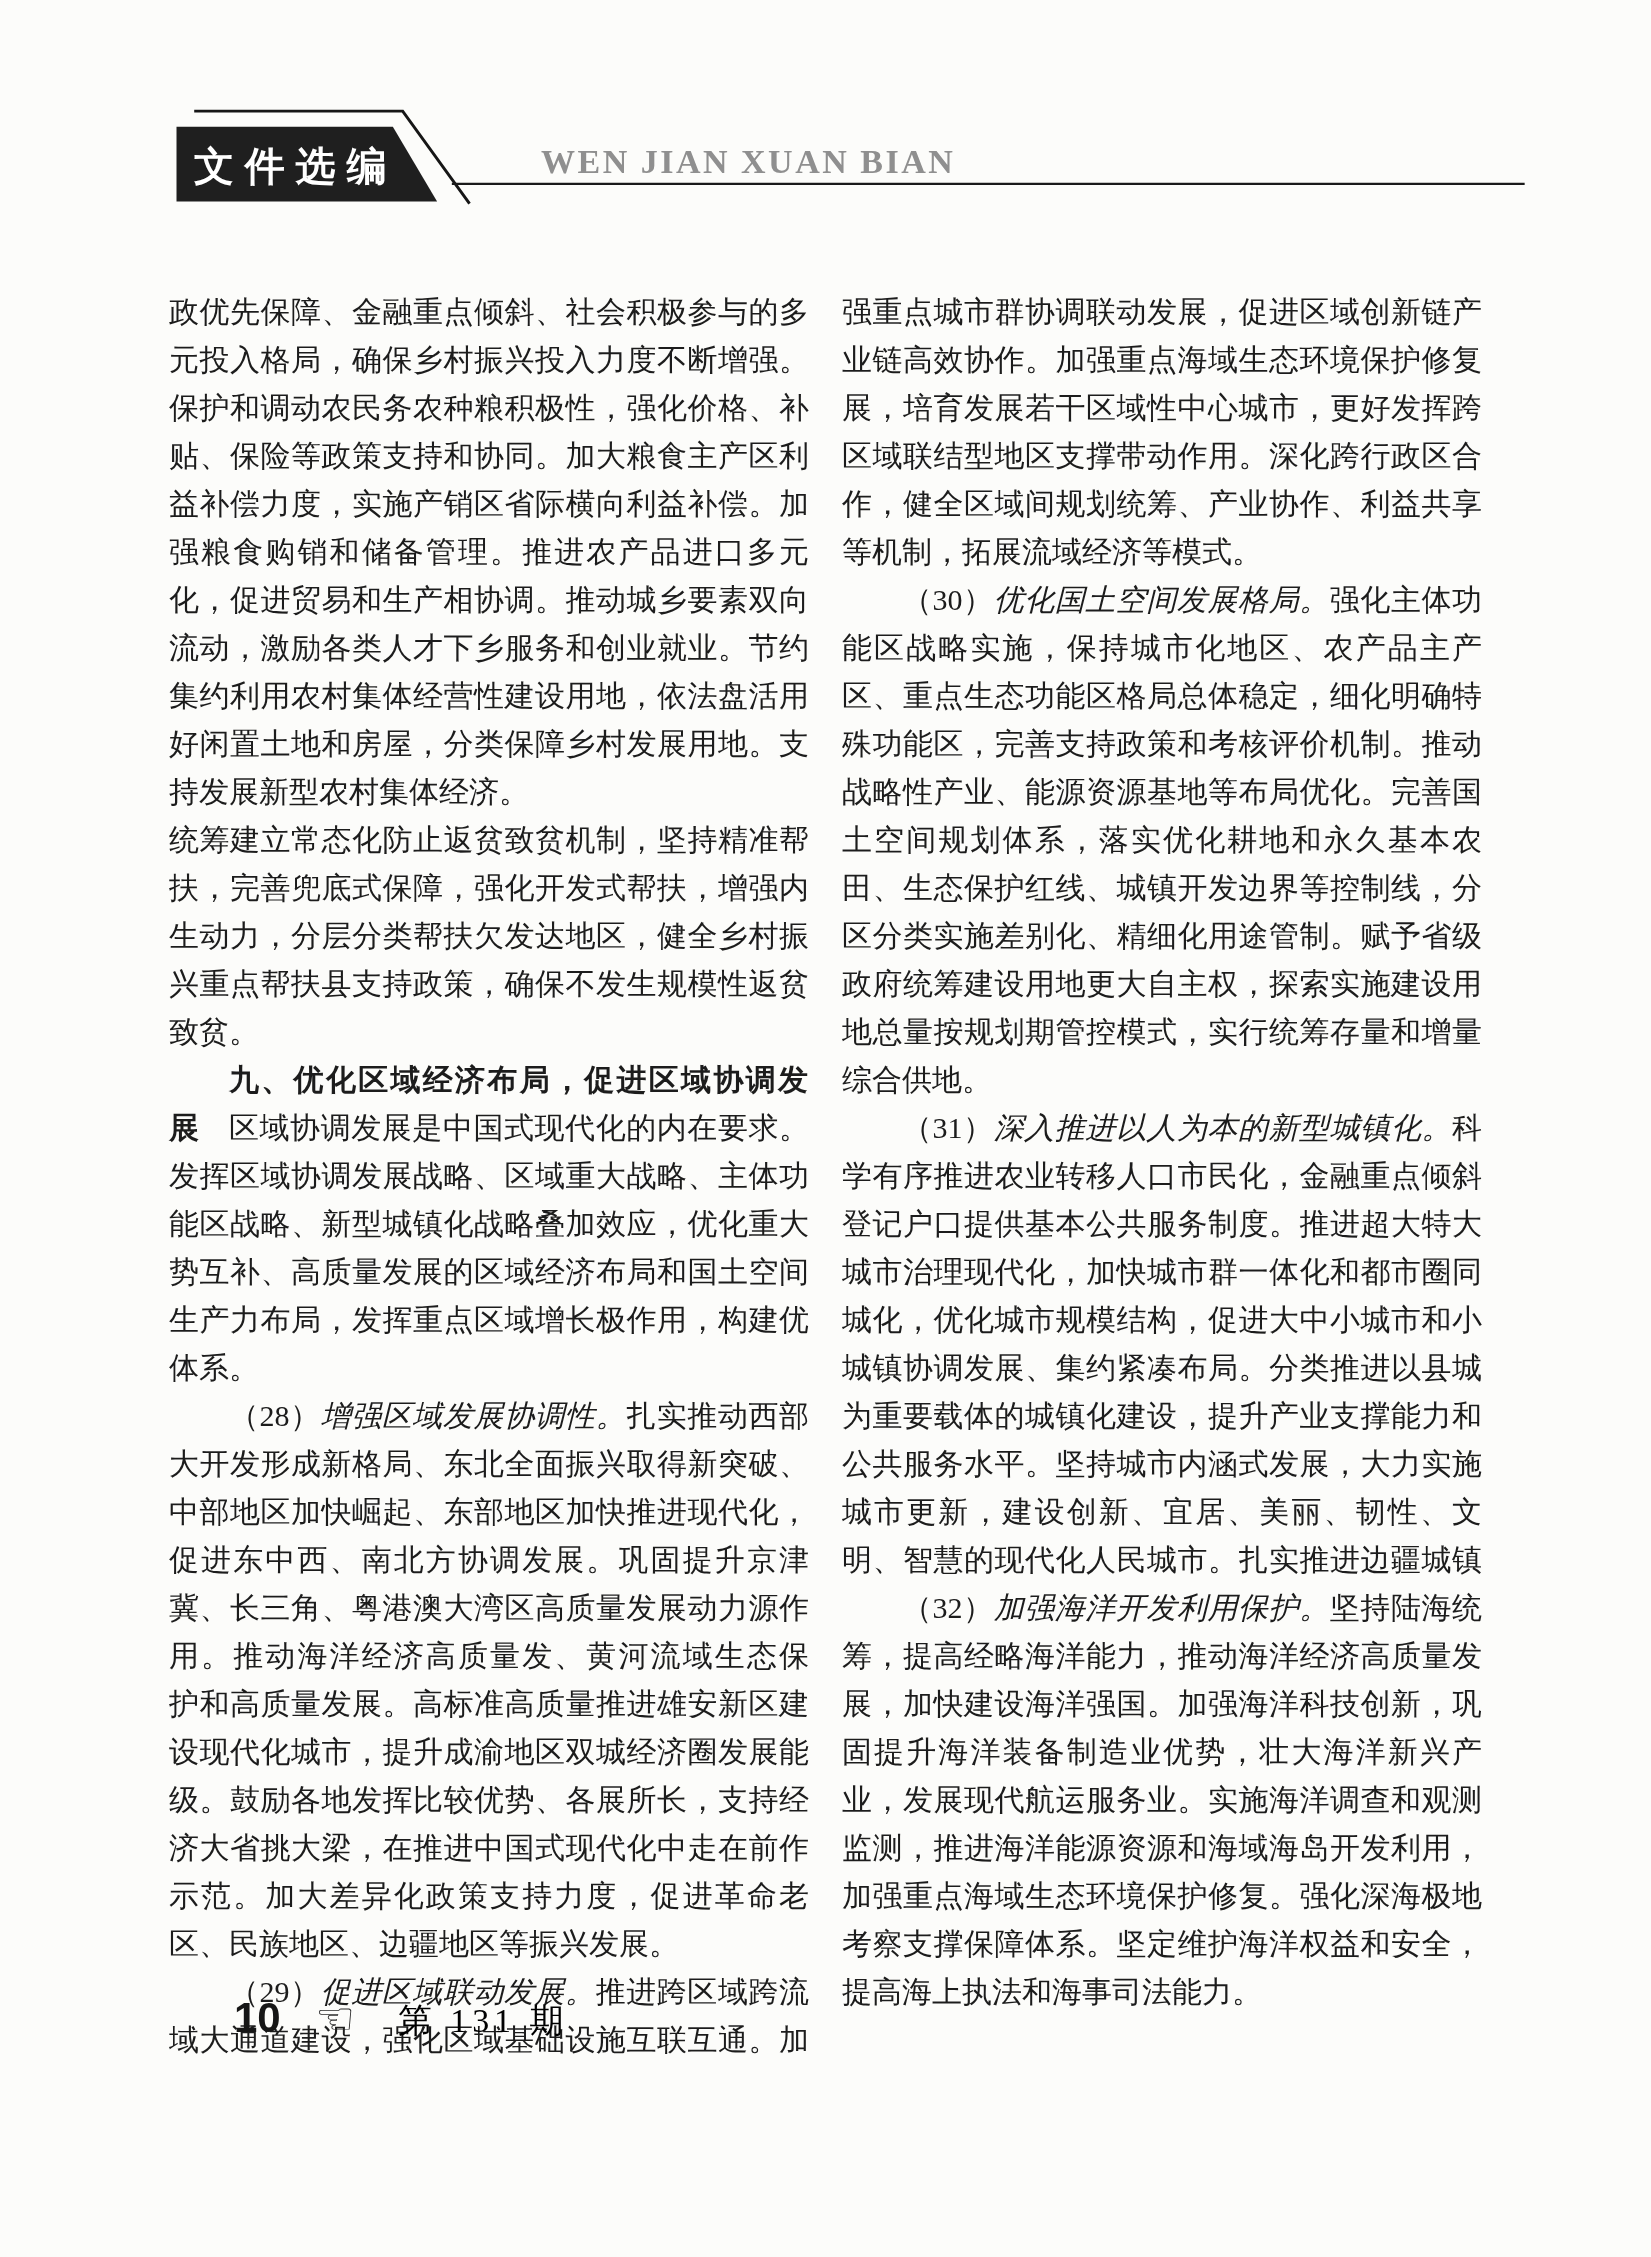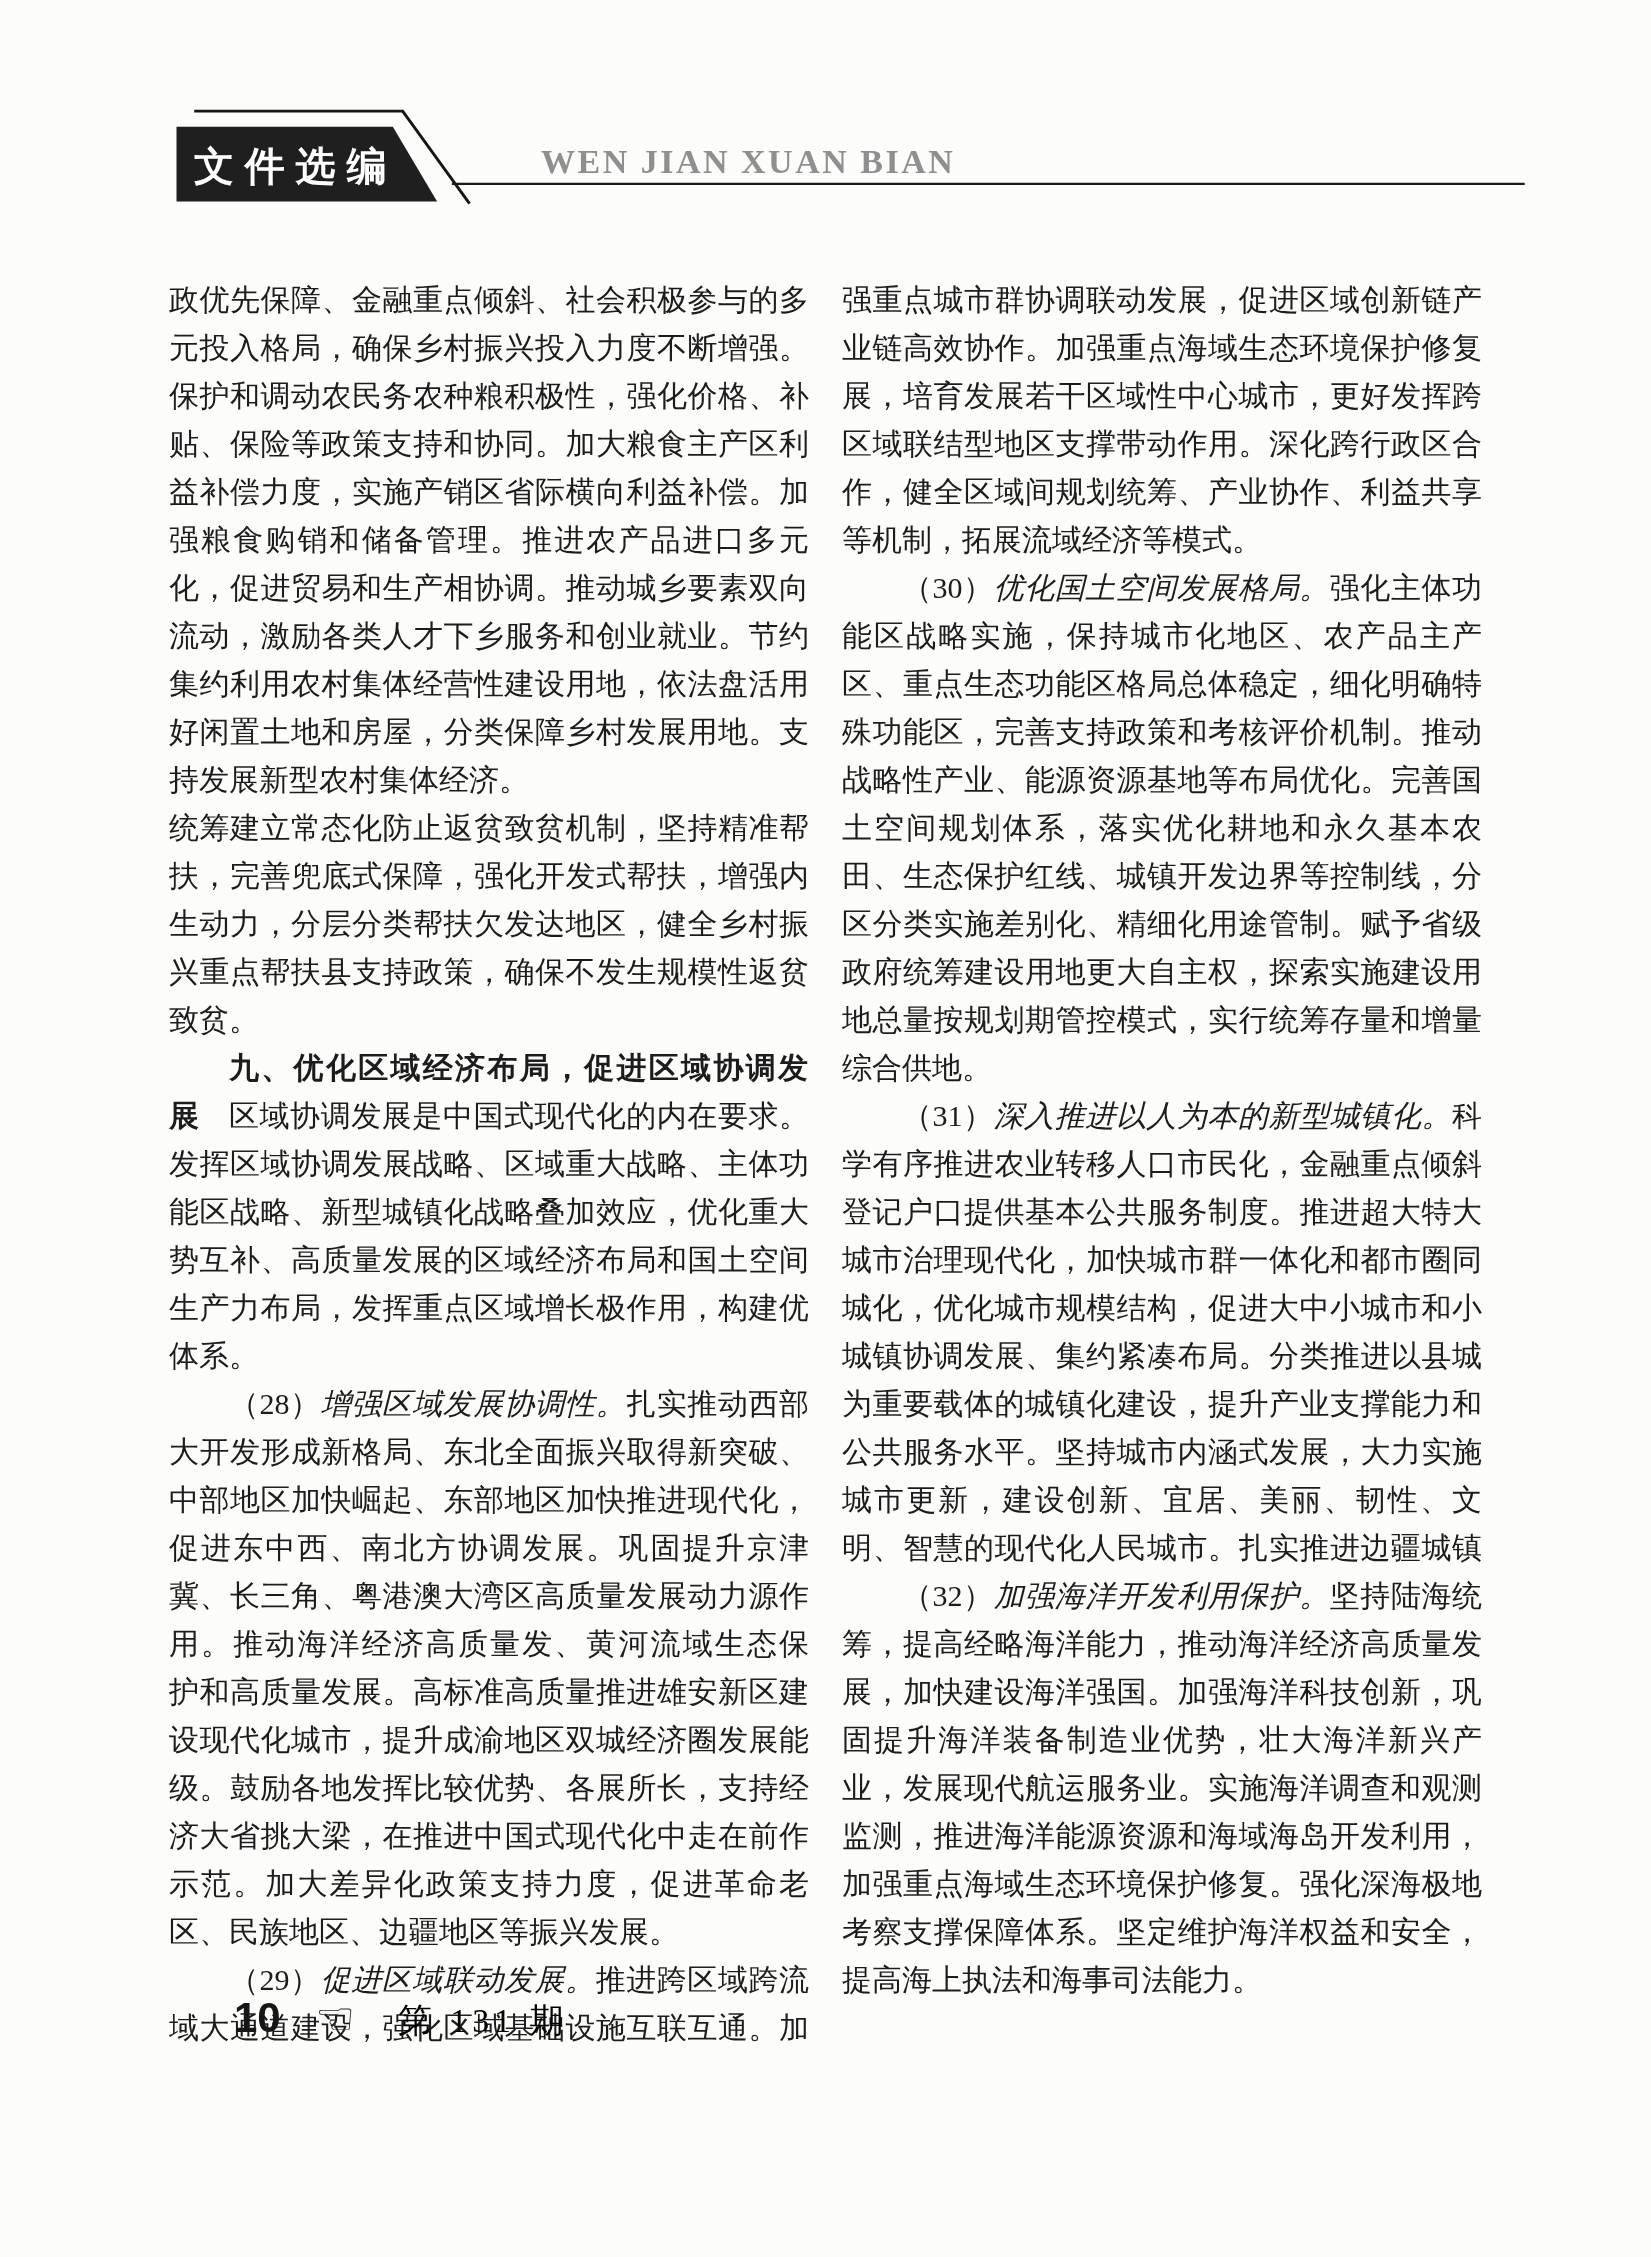--- a/index.html
+++ b/index.html
@@ -17,21 +17,21 @@
     font-family:"Liberation Sans","DejaVu Sans",sans-serif;
     font-weight:bold;font-size:40px;line-height:71px;
     letter-spacing:10.8px;color:#ffffff;white-space:nowrap;
   }
   .banner-subtitle{
     position:absolute;left:497px;top:140px;
     font-family:"Liberation Serif","DejaVu Serif",serif;
     font-weight:bold;font-size:34px;line-height:43px;
     letter-spacing:2.5px;color:#8f8f8f;white-space:nowrap;margin-left:44px;
   }
-  .column{position:absolute;top:276px;width:640px;}
+  .column{position:absolute;top:288px;width:640px;}
   .col-left{left:169px;}
   .col-right{left:842px;}
   .line{
     height:48px;line-height:48px;
     font-size:30px;
     text-align:justify;
     text-align-last:justify;
     text-justify:inter-character;
     overflow:visible;
   }

